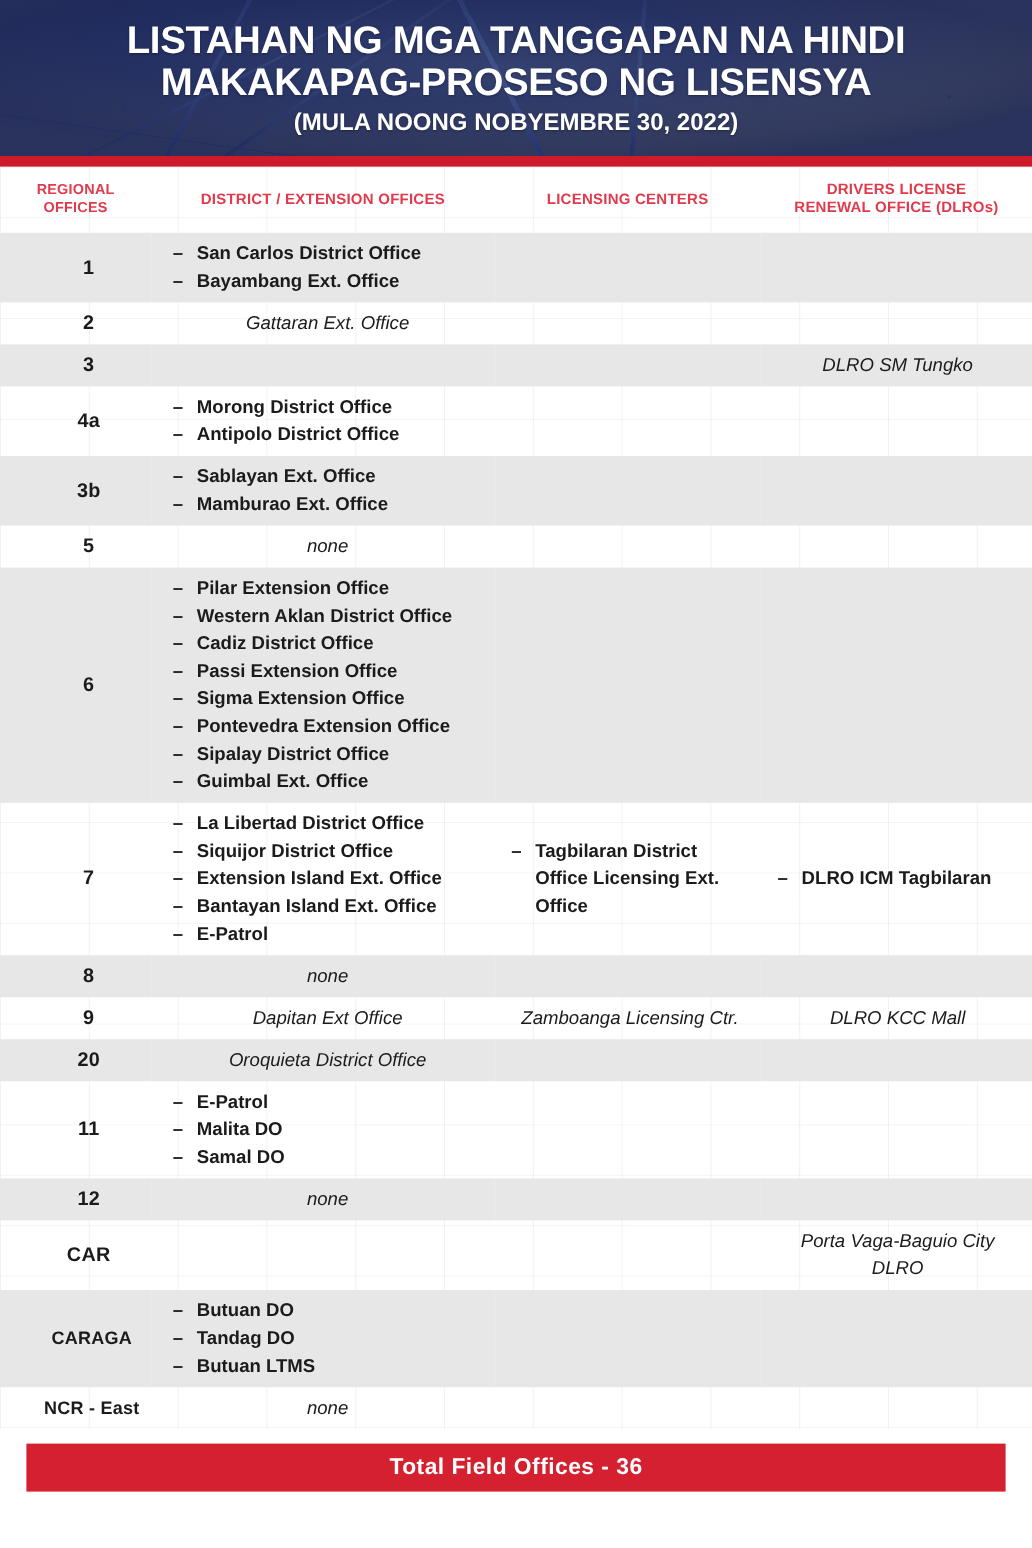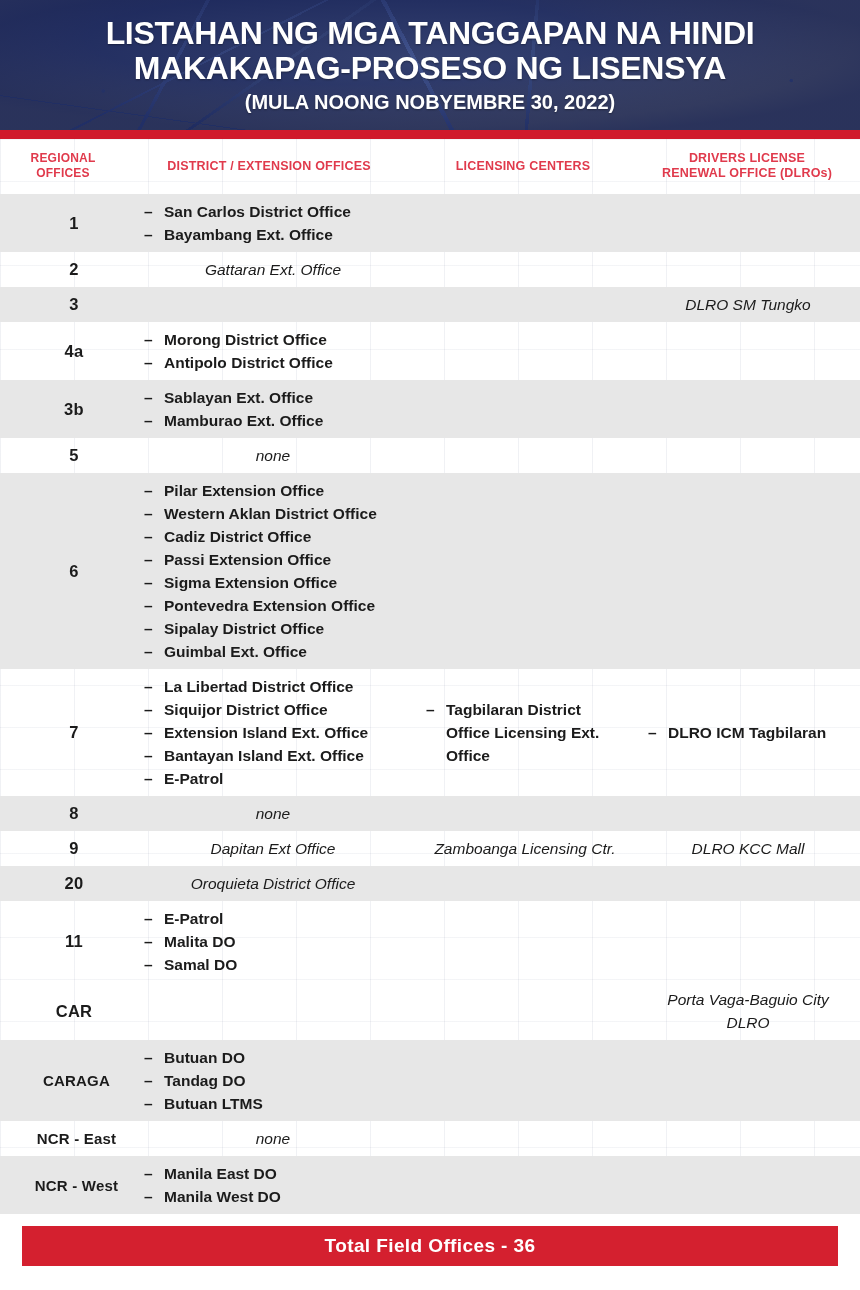--- a/index.html
+++ b/index.html
@@ -350,20 +350,28 @@
             <td class="district">
               <ul class="dashlist">
                 <li>E-Patrol</li>
                 <li>Malita DO</li>
                 <li>Samal DO</li>
               </ul>
             </td>
             <td class="licensing"></td>
             <td class="dlro"></td>
           </tr>
+          <tr class="striped">
+            <td class="region">12</td>
+            <td class="district">
+              <span class="centered-text">none</span>
+            </td>
+            <td class="licensing"></td>
+            <td class="dlro"></td>
+          </tr>
           <tr class="plain">
             <td class="region">CAR</td>
             <td class="district"></td>
             <td class="licensing"></td>
             <td class="dlro">
               <span class="centered-text">Porta Vaga-Baguio City DLRO</span>
             </td>
           </tr>
           <tr class="striped">
             <td class="region small">CARAGA</td>
@@ -378,31 +386,20 @@
             <td class="dlro"></td>
           </tr>
           <tr class="plain">
             <td class="region small">NCR - East</td>
             <td class="district">
               <span class="centered-text">none</span>
             </td>
             <td class="licensing"></td>
             <td class="dlro"></td>
           </tr>
-          <tr class="striped">
-            <td class="region small">NCR - West</td>
-            <td class="district">
-              <ul class="dashlist">
-                <li>Manila East DO</li>
-                <li>Manila West DO</li>
-              </ul>
-            </td>
-            <td class="licensing"></td>
-            <td class="dlro"></td>
-          </tr>
         </tbody>
     </table>
   </div>
 
   <div class="total-bar">
     <span>Total Field Offices  - 36</span>
   </div>
 
 </div>
 

